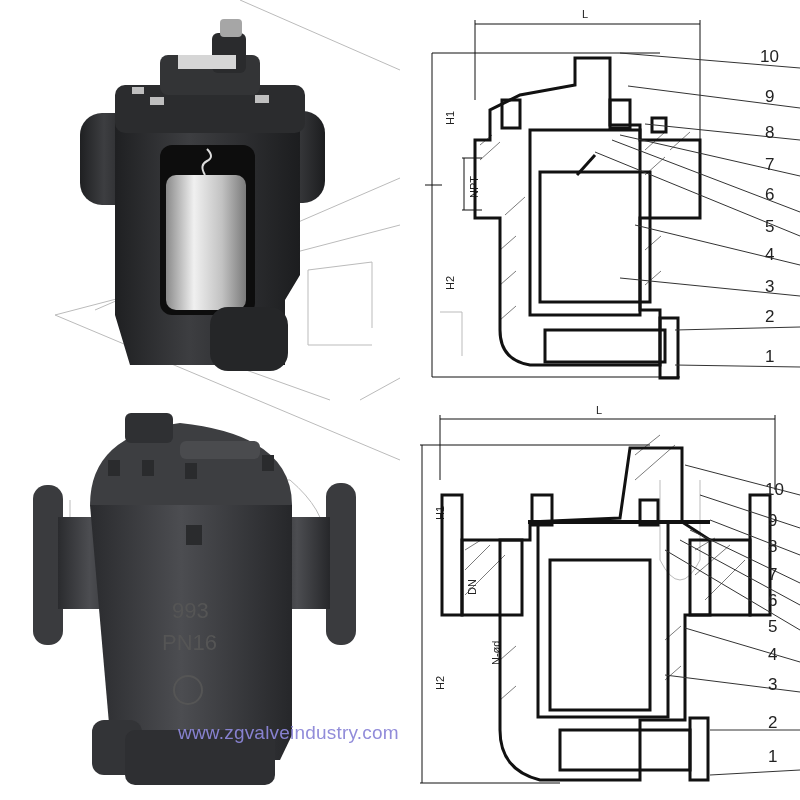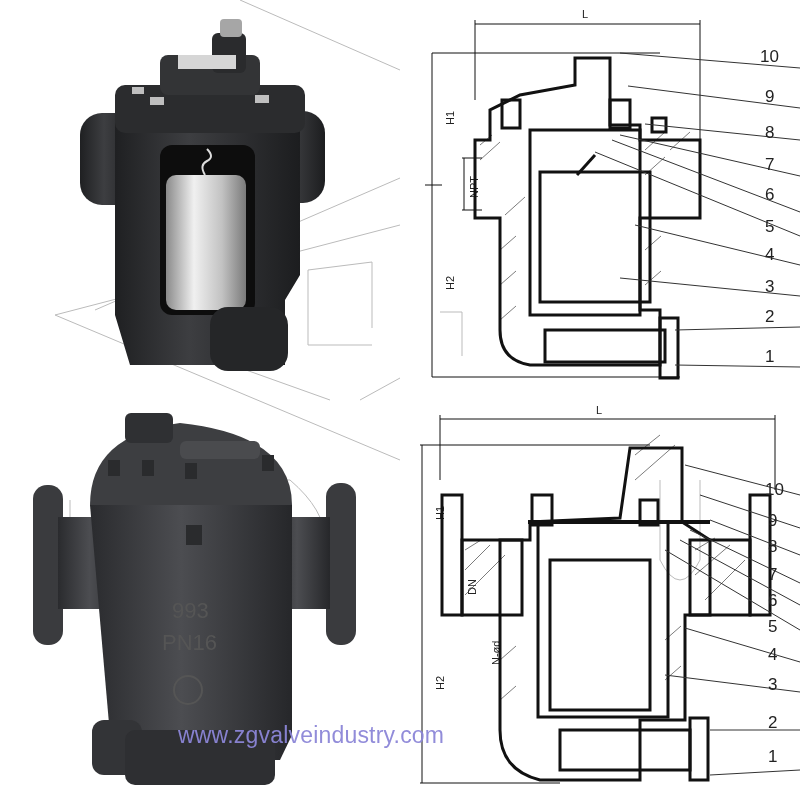--- a/index.html
+++ b/index.html
@@ -1,21 +1,21 @@
 <!DOCTYPE html>
 <html><head>
 <meta charset="utf-8">
 <style>
   html,body{margin:0;padding:0;background:#fff;}
   body{width:800px;height:800px;position:relative;overflow:hidden;font-family:"Liberation Sans",sans-serif;}
   .panel{position:absolute;}
   svg{display:block;}
   .lbl{font-family:"Liberation Sans",sans-serif;font-size:17px;fill:#222;}
   .dim{font-family:"Liberation Sans",sans-serif;font-size:11px;fill:#222;}
-  .watermark{position:absolute;left:178px;top:722px;font-size:23px;color:#8c86d8;letter-spacing:0.2px;font-family:"Liberation Sans",sans-serif;opacity:.95;}
+  .watermark{position:absolute;left:178px;top:722px;font-size:19px;color:#8c86d8;letter-spacing:0.2px;font-family:"Liberation Sans",sans-serif;opacity:.95;}
 </style>
 </head>
 <body>
 
 <svg class="panel" style="left:0;top:0" width="800" height="800">
   <g stroke="#bbb" stroke-width="1" fill="none">
     <line x1="55" y1="315" x2="400" y2="225"></line>
     <line x1="95" y1="310" x2="400" y2="178"></line>
     <line x1="55" y1="315" x2="400" y2="460"></line>
     <line x1="120" y1="325" x2="330" y2="400"></line>

